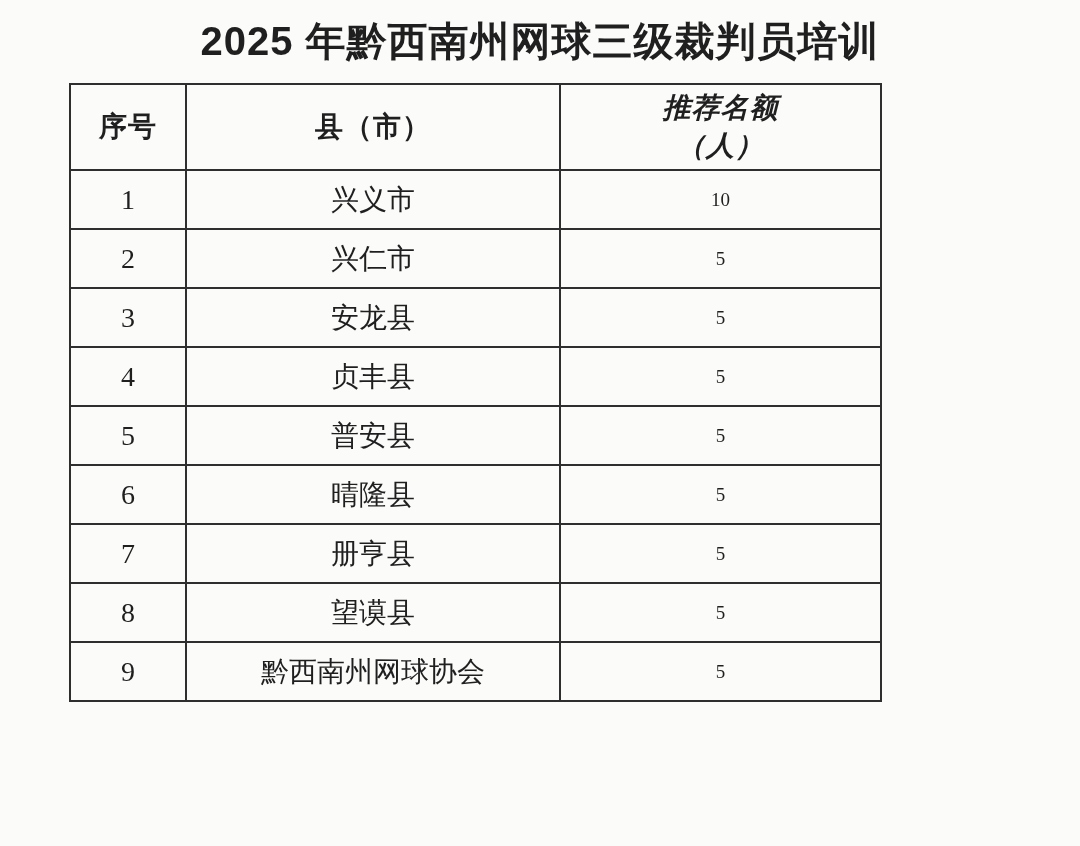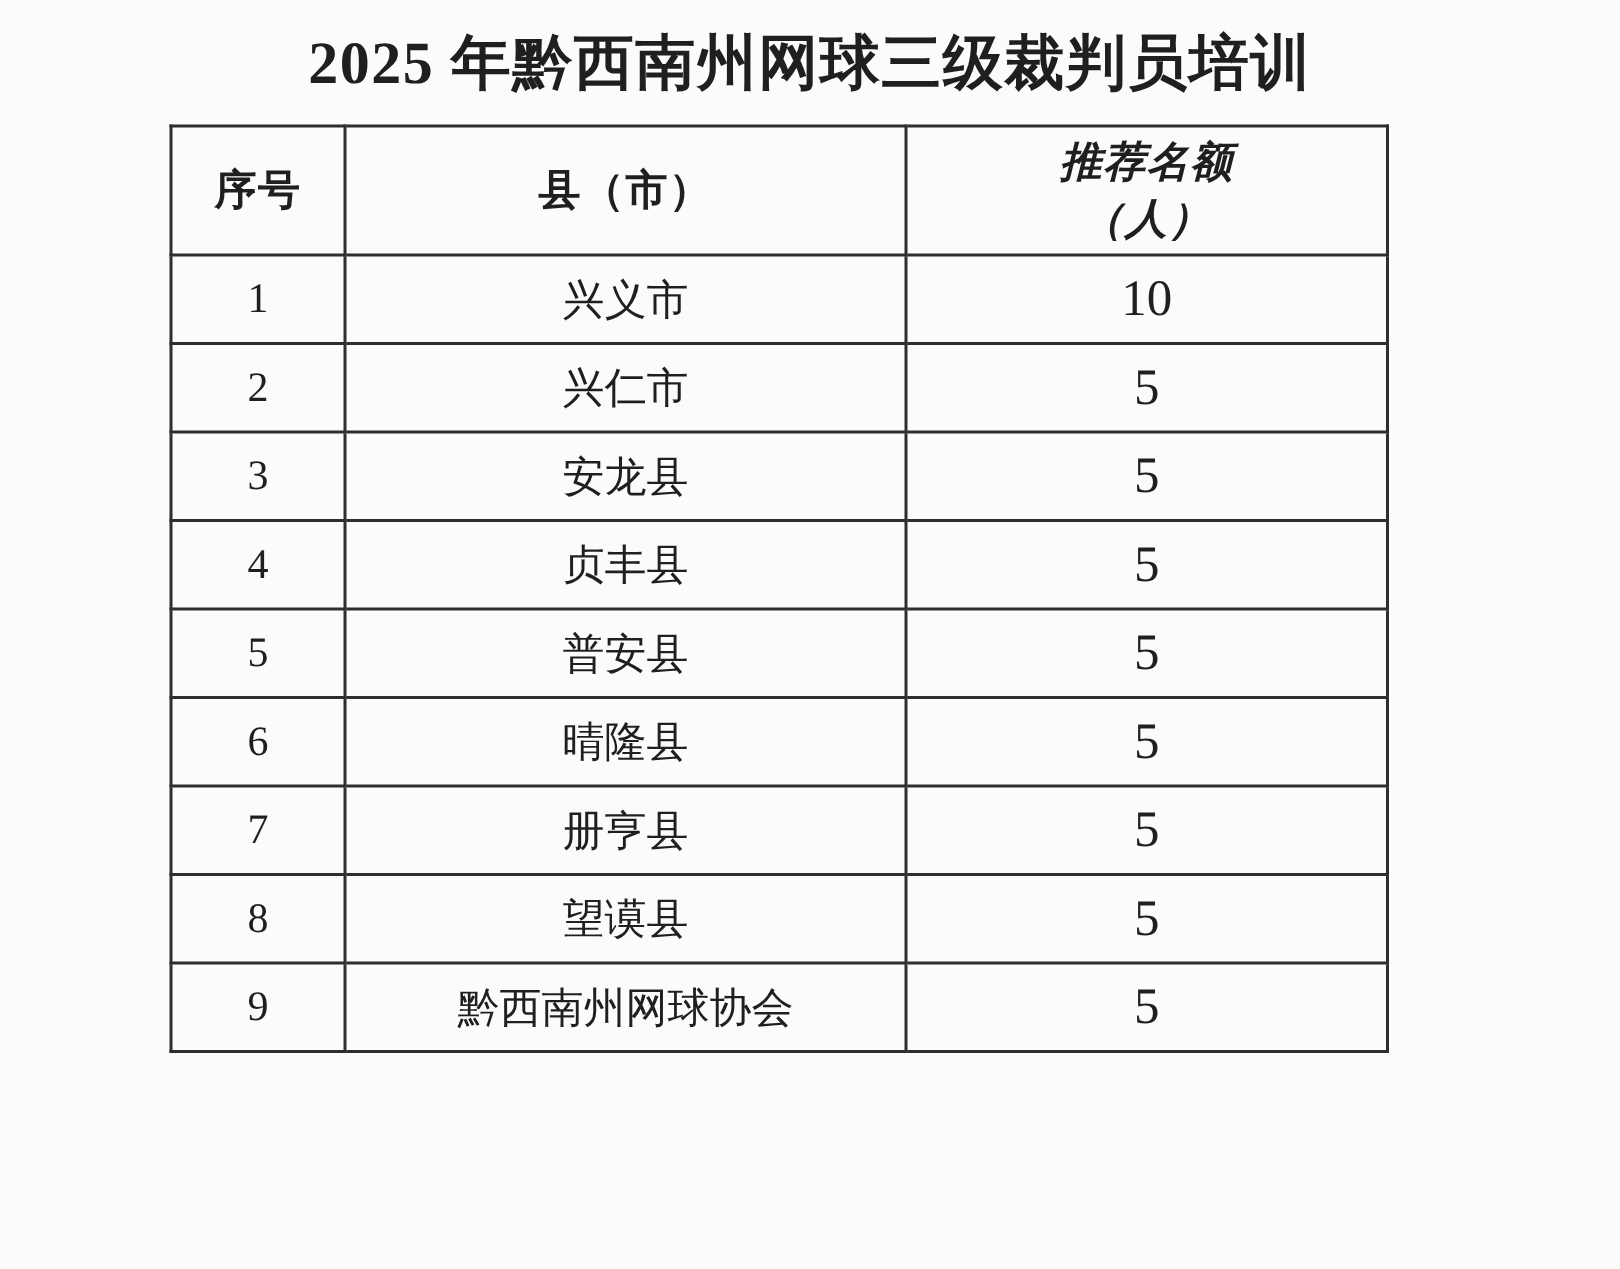--- a/index.html
+++ b/index.html
@@ -10,33 +10,33 @@
     width: 1080px;
     height: 846px;
     background: #fbfbfa;
     color: #1f1f1f;
     font-family: "Liberation Serif", "DejaVu Serif", serif;
     overflow: hidden;
   }
   .doc-title {
     padding-top: 8px;
     text-align: center;
-    font-family: Liberation Serif, serif;
+    font-family: Liberation Sans, sans-serif;
     font-weight: 700;
     font-size: 40px;
     line-height: 67px;
     letter-spacing: 1px;
   }
   .doc-title .line {
     display: block;
   }
   table.quota-table {
     border-collapse: collapse;
     table-layout: fixed;
-    margin-left: 113px;
+    margin-left: 69px;
     margin-top: 8px;
     width: 811px;
   }
   .quota-table col.c1 { width: 116px; }
   .quota-table col.c2 { width: 374px; }
   .quota-table col.c3 { width: 321px; }
   .quota-table td, .quota-table th {
     border: 2px solid #2e2e2e;
     text-align: center;
     vertical-align: middle;
@@ -53,21 +53,21 @@
     display: block;
     line-height: 38px;
     font-style: italic;
   }
   .quota-table tbody td {
     height: 57px;
     font-size: 28px;
     font-family: "Liberation Serif", "DejaVu Serif", serif;
   }
   .quota-table td.num {
-    font-size: 34px;
+    font-size: 19px;
   }
   .quota-table tr.total-row td {
     height: 56px;
     font-size: 29px;
     letter-spacing: 2px;
   }
 </style>
 </head>
 <body>
 

